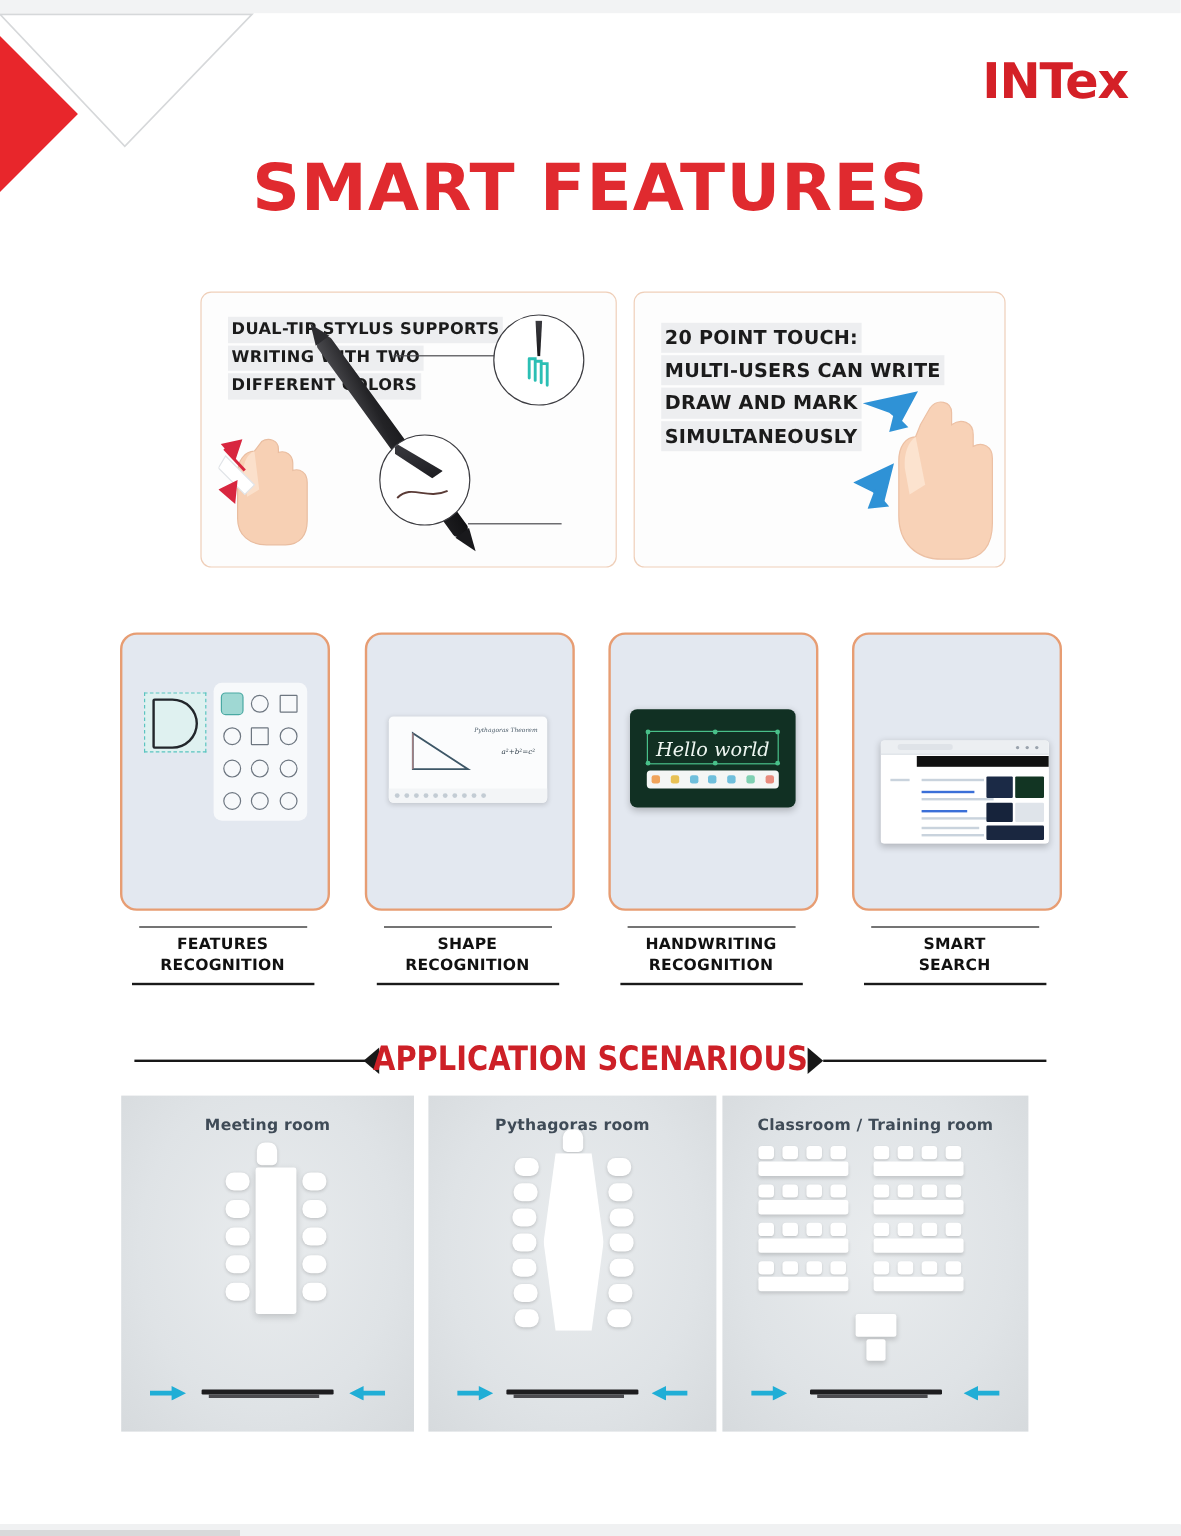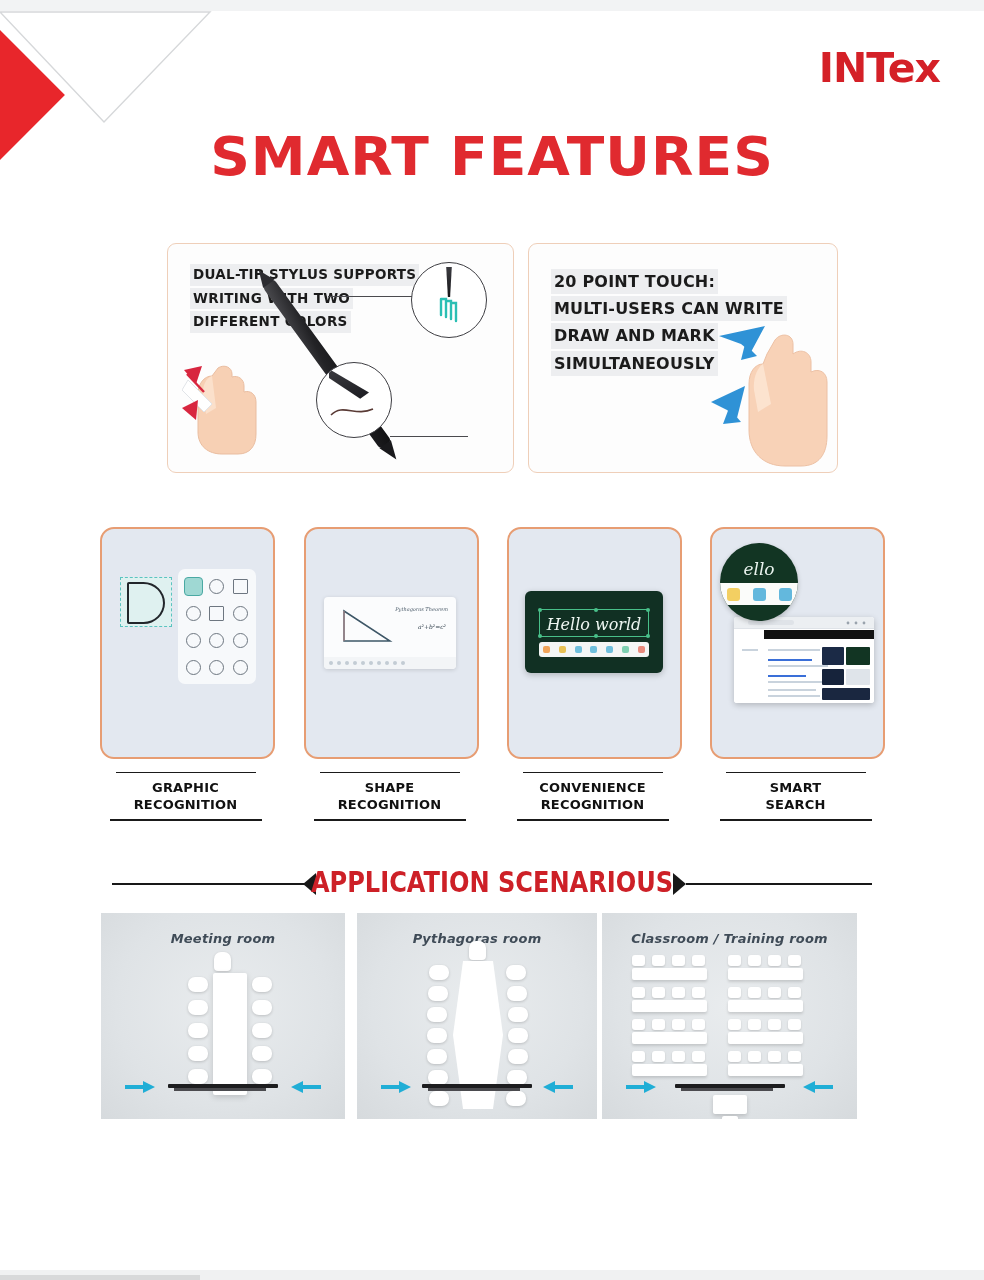--- a/index.html
+++ b/index.html
@@ -198,24 +198,23 @@
   #ba-left{left:303px;border-top:11px solid transparent;border-bottom:11px solid transparent;border-right:13px solid #181818;}
   #ba-right{left:673px;border-top:11px solid transparent;border-bottom:11px solid transparent;border-left:13px solid #181818;}
   .banner-text{
     position:absolute;left:0;top:6px;width:984px;text-align:center;
     color:#cd2027;font-weight:bold;font-size:28px;letter-spacing:0px;
     font-family:"DejaVu Sans", sans-serif;transform:scaleX(0.86);
   }
 
   
   .scn{
-    position:absolute;top:913px;height:206px;
+    position:absolute;top:913px;height:280px;
     background:radial-gradient(ellipse at 50% 45%, #e9ecee 0%, #dfe3e6 62%, #d6dadd 100%);
     overflow:hidden;
-    font-style:italic;
   }
   #scn1{left:101px;width:244px;}
   #scn2{left:357px;width:240px;}
   #scn3{left:602px;width:255px;}
   .scn-title{
     position:absolute;left:0;top:18px;width:100%;text-align:center;
     font-family:"DejaVu Sans", sans-serif;font-weight:bold;font-size:13px;color:#3f4b57;
     letter-spacing:0.2px;
   }
   .board-row{position:absolute;bottom:20px;left:0;width:100%;height:22px;}
@@ -434,45 +433,37 @@
         <div class="ss-line" style="left:34px;top:40px;width:56px"></div>
         <div class="ss-line" style="left:34px;top:48px;width:48px"></div>
         <div class="ss-line" style="left:34px;top:54px;width:52px"></div>
         <div class="ss-thumb" style="top:6px;width:24px;height:18px;background:#123523"></div>
         <div class="ss-thumb" style="top:6px;right:30px;width:22px;height:18px;background:#1b2a46"></div>
         <div class="ss-thumb" style="top:28px;width:24px;height:16px;background:#dfe4ea"></div>
         <div class="ss-thumb" style="top:28px;right:30px;width:22px;height:16px;background:#16233b"></div>
         <div class="ss-thumb" style="top:47px;width:48px;height:12px;background:#1a2740"></div>
       </div>
     </div>
-    <div class="ss-circle">
-      <div class="scr">ello</div>
-      <div class="bar">
-        <i style="background:#f3cf62"></i>
-        <i style="background:#63b8dd"></i>
-        <i style="background:#63b8dd"></i>
-      </div>
-    </div>
   </div>
 
   <div class="rec-label" id="rl1">
     <span class="rule-top"></span>
-    <span>GRAPHIC</span><br>
+    <span>FEATURES</span><br>
     <span>RECOGNITION</span>
     <span class="rule-bot"></span>
   </div>
   <div class="rec-label" id="rl2">
     <span class="rule-top"></span>
     <span>SHAPE</span><br>
     <span>RECOGNITION</span>
     <span class="rule-bot"></span>
   </div>
   <div class="rec-label" id="rl3">
     <span class="rule-top"></span>
-    <span>CONVENIENCE</span><br>
+    <span>HANDWRITING</span><br>
     <span>RECOGNITION</span>
     <span class="rule-bot"></span>
   </div>
   <div class="rec-label" id="rl4">
     <span class="rule-top"></span>
     <span>SMART</span><br>
     <span>SEARCH</span>
     <span class="rule-bot"></span>
   </div>
 

